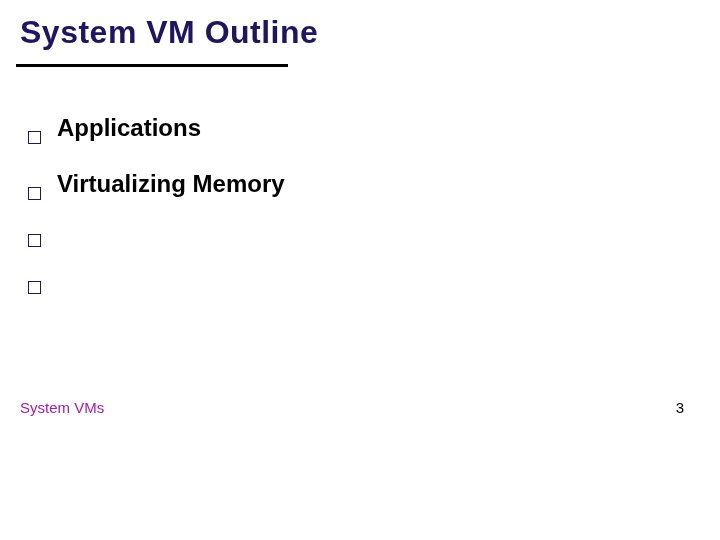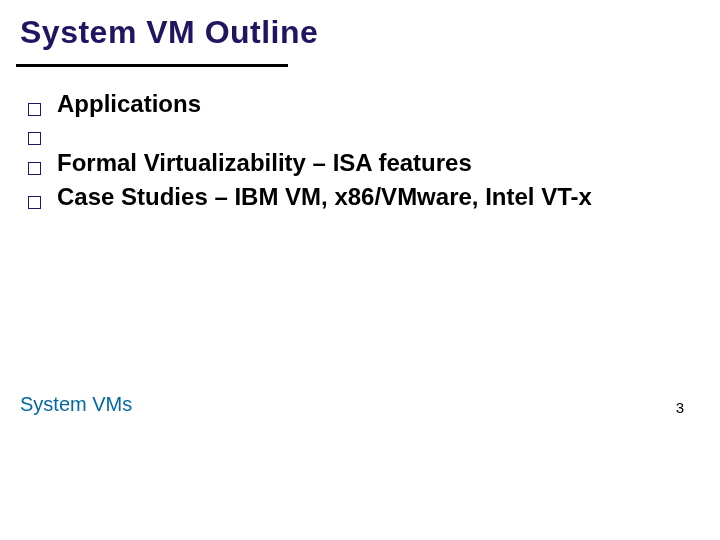--- a/index.html
+++ b/index.html
@@ -36,44 +36,45 @@
     background: #000000;
   }
   .content {
     position: absolute;
     top: 88px;
     left: 28px;
     right: 20px;
   }
   .item {
     display: flex;
-    align-items: center;
+    align-items: flex-end;
     margin-bottom: 2px;
     line-height: 32px;
+    margin-top: 24px;
   }
   .bullet {
     width: 13px;
     height: 13px;
     border: 1.5px solid #221569;
     box-sizing: border-box;
     margin-top: 10px;
     margin-right: 16px;
     flex: 0 0 auto;
   }
   .item-text {
     font-size: 24px;
     font-weight: bold;
     color: #000000;
   }
   .footer-left {
     position: absolute;
     bottom: 20px;
     left: 20px;
-    font-size: 20px;
-    color: #0369a1;
+    font-size: 15px;
+    color: #a21caf;
   }
   .footer-right {
     position: absolute;
     bottom: 20px;
     right: 36px;
     font-size: 15px;
     color: #000000;
   }
 </style>
 </head>
@@ -83,26 +84,25 @@
   <div class="title">System VM Outline</div>
   <div class="title-underline"></div>
 
   <div class="content">
     <div class="item">
       <div class="bullet"></div>
       <div class="item-text">Applications</div>
     </div>
     <div class="item">
       <div class="bullet"></div>
+      <div class="item-text">Virtualizing Memory</div>
     </div>
     <div class="item">
       <div class="bullet"></div>
-      <div class="item-text">Formal Virtualizability – ISA features</div>
     </div>
     <div class="item">
       <div class="bullet"></div>
-      <div class="item-text">Case Studies – IBM VM, x86/VMware, Intel VT-x</div>
     </div>
   </div>
 
   <div class="footer-left">System VMs</div>
   <div class="footer-right">3</div>
 </div>
 
 </body></html>

